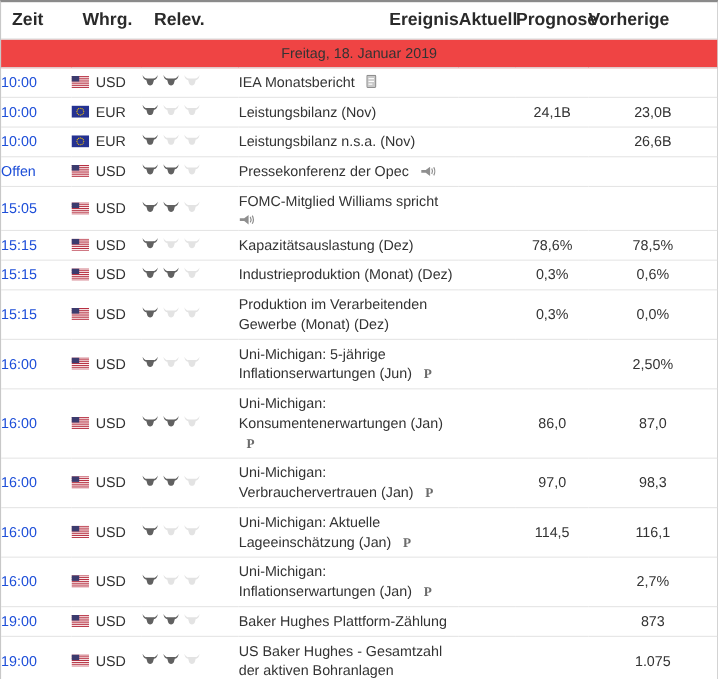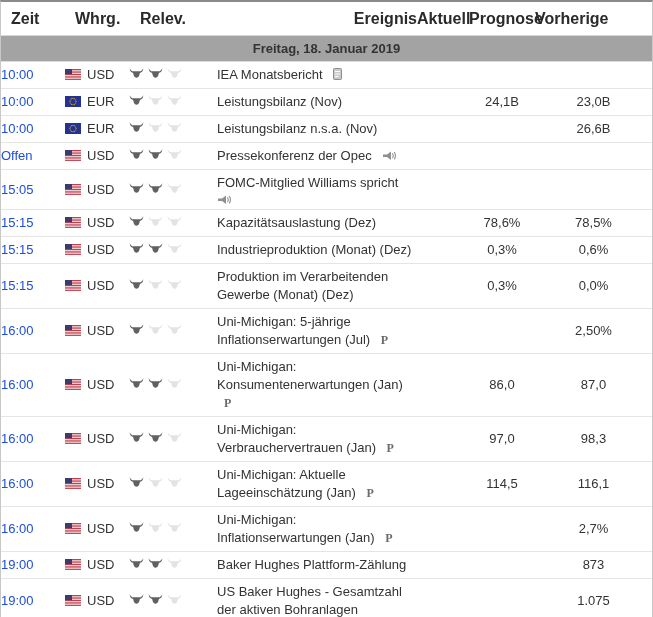--- a/index.html
+++ b/index.html
@@ -31,22 +31,22 @@
     border-bottom: 1px solid #d8d8d8;
     white-space: nowrap;
   }
   th.c-zeit   { padding-left: 10px; }
   th.c-whrg   { padding-left: 10px; }
   th.c-relev  { padding-left: 11px; }
   th.c-ereig  { padding-left: 11px; text-align: right; }
   th.num, td.num { text-align: center; }
   th.c-vorh, td.c-vorh { padding-right: 48px; }
   tr.date-row td {
-    background: #a3a3a3;
-    font-weight: bold;
+    background: #ef4444;
+    font-weight: normal;
     text-align: center;
     color: #333;
     padding: 5px 12px;
     border-bottom: 1px solid #dcdcdc;
     border-top: 1px solid #e3e3e3;
   }
   tbody.events td {
     border-bottom: 1px solid #e5e5e5;
     padding: 4px 0;
     vertical-align: middle;
@@ -479,21 +479,21 @@
     <path fill="#e3e3e3" d="M0.8,0 C1.2,4.2 3.2,6.1 5.9,6.3 L5.9,4.5 C3.9,4.2 2.2,2.6 0.8,0 Z"></path>
     <path fill="#e3e3e3" d="M19.2,0 C18.8,4.2 16.8,6.1 14.1,6.3 L14.1,4.5 C16.1,4.2 17.8,2.6 19.2,0 Z"></path>
     <path fill="#e3e3e3" d="M4.8,4 L15.2,4 L13.7,9.3 C12.8,13.6 7.2,13.6 6.3,9.3 Z"></path>
   </svg></span><span class="bull">
   <svg width="15" height="11" viewBox="0 0 20 14">
     <path fill="#e3e3e3" d="M0.8,0 C1.2,4.2 3.2,6.1 5.9,6.3 L5.9,4.5 C3.9,4.2 2.2,2.6 0.8,0 Z"></path>
     <path fill="#e3e3e3" d="M19.2,0 C18.8,4.2 16.8,6.1 14.1,6.3 L14.1,4.5 C16.1,4.2 17.8,2.6 19.2,0 Z"></path>
     <path fill="#e3e3e3" d="M4.8,4 L15.2,4 L13.7,9.3 C12.8,13.6 7.2,13.6 6.3,9.3 Z"></path>
   </svg></span></td>
     <td class="c-ereig">
-      <span>Uni-Michigan: 5-jährige Inflationserwartungen (Jul)</span>
+      <span>Uni-Michigan: 5-jährige Inflationserwartungen (Jun)</span>
     <span class="prelim">P</span></td>
     <td class="num"></td>
     <td class="num"></td>
     <td class="num c-vorh">2,50%</td>
   </tr>
 
   <tr>
     <td class="c-zeit">16:00</td>
     <td class="c-whrg">
       <span class="flag"><svg width="16" height="11" viewBox="0 0 16 11">

